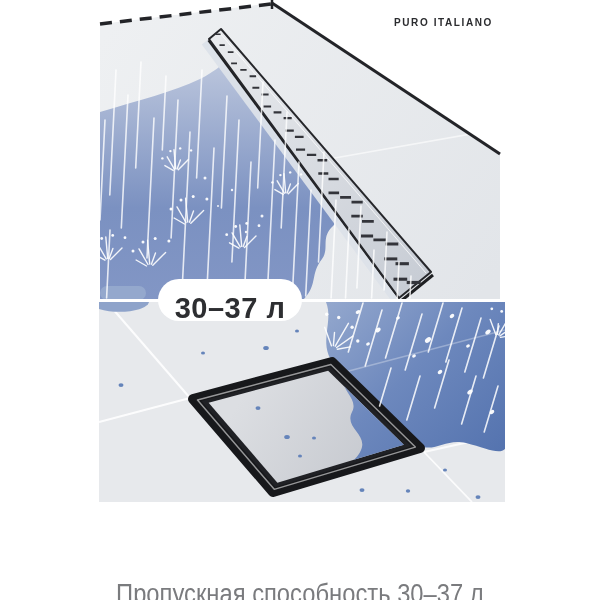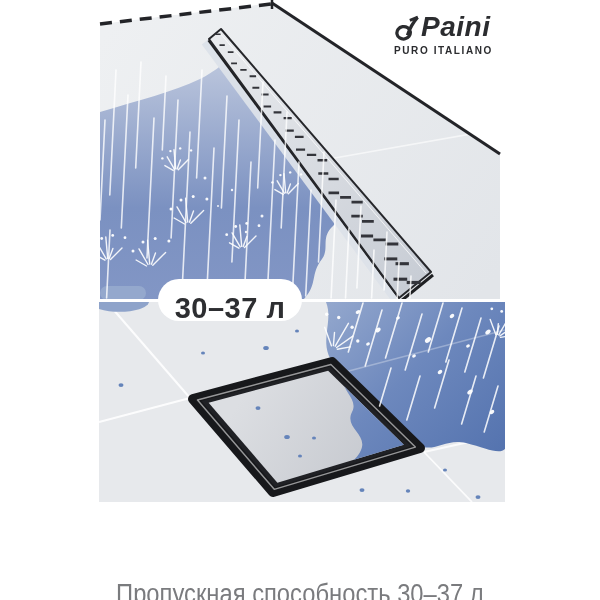--- a/index.html
+++ b/index.html
@@ -295,28 +295,20 @@
           <line x1="495.8" y1="334.6" x2="490.2" y2="319.4" stroke="#fff" stroke-width="1.4" opacity="0.9" stroke-linecap="round"></line>
           <circle cx="517.3" cy="330.6" r="1.4" fill="#fff" opacity="0.95"></circle>
           <circle cx="512.6" cy="319.4" r="1.4" fill="#fff" opacity="0.95"></circle>
           <circle cx="501.7" cy="311.4" r="1.4" fill="#fff" opacity="0.95"></circle>
           <circle cx="491.8" cy="308.8" r="1.4" fill="#fff" opacity="0.95"></circle>
         </g>
     </g>
   </svg>
 
   <div class="logo">
-    <div class="logo-row">
-      <svg class="brand-mark" viewBox="0 0 26 28">
-        <ellipse cx="10" cy="19.5" rx="7" ry="6.5" fill="none" stroke="#2b2c2f" stroke-width="3.4" transform="rotate(-10 10 19.5)"></ellipse>
-        <path d="M14,22 C16.5,14.5 20,8.5 24.5,3.5" fill="none" stroke="#2b2c2f" stroke-width="3.4"></path>
-        <path d="M16.5,6.5 L24.8,3.2" fill="none" stroke="#2b2c2f" stroke-width="3"></path>
-      </svg>
-      <span class="brand-name">Paini</span>
-    </div>
     <div class="brand-tagline">PURO ITALIANO</div>
   </div>
 
   <div class="badge">
     <span>30–37 л</span>
   </div>
 
   <div class="caption">
     <span>Пропускная способность 30–37 л</span>
   </div>

